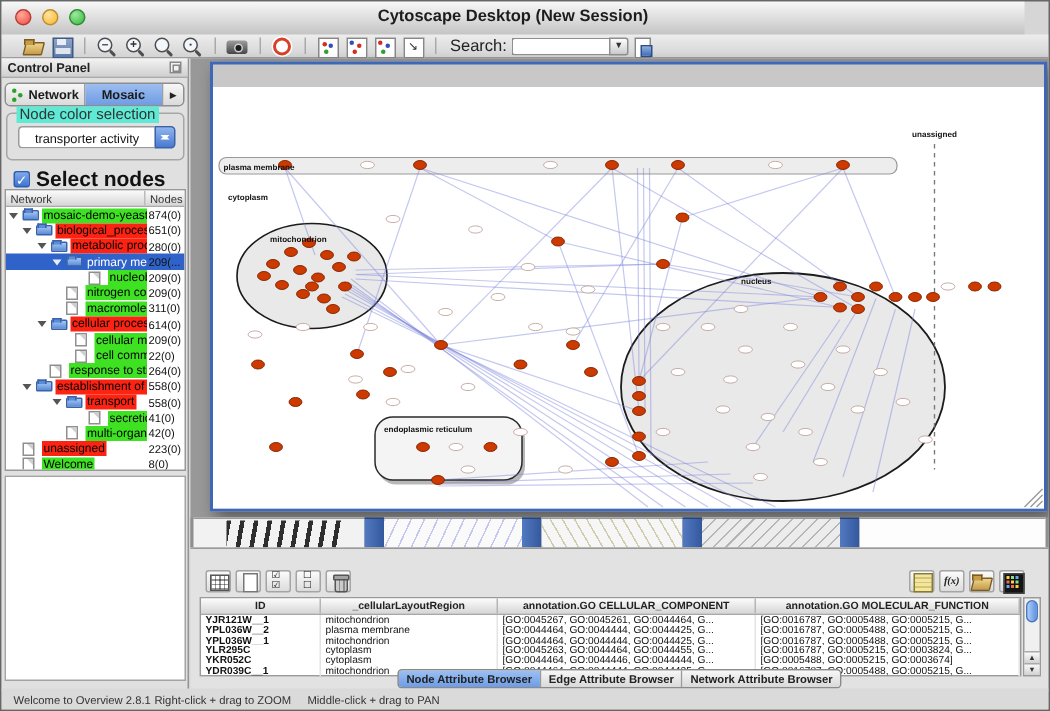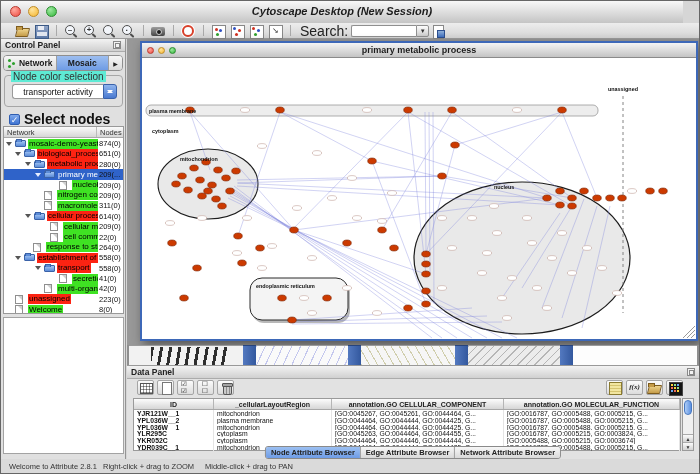--- a/index.html
+++ b/index.html
@@ -1,20 +1,20 @@
 <!DOCTYPE html>
 <html><head>
 <meta charset="utf-8">
 <style>
   *{box-sizing:border-box;margin:0;padding:0;}
   body{font-family:"Liberation Sans",sans-serif;background:#f0f0f0;}
   .app{position:relative;width:700px;height:474px;background:#d6d6d6;overflow:hidden;border:1px solid #666;}
 
   
-  .titlebar{position:absolute;left:0;top:0;right:16px;height:26px;background:linear-gradient(#f8f8f8,#bdbdbd);border-bottom:1px solid #7d7d7d;font-style:italic;}
+  .titlebar{position:absolute;left:0;top:0;right:16px;height:26px;background:linear-gradient(#f8f8f8,#bdbdbd);border-bottom:1px solid #7d7d7d;}
   .lights{position:absolute;left:9px;top:5px;display:flex;gap:7px;}
   .tl{width:11px;height:11px;border-radius:50%;display:inline-block;}
   .tl.red{background:radial-gradient(circle at 35% 30%,#ffa99e,#ee4b40);border:1px solid #b93a30;}
   .tl.yel{background:radial-gradient(circle at 35% 30%,#ffe49e,#f5b62e);border:1px solid #c08d28;}
   .tl.grn{background:radial-gradient(circle at 35% 30%,#9ee8a0,#35b93c);border:1px solid #2c8c30;}
   .wtitle{position:absolute;left:0;right:0;top:4px;text-align:center;font-size:11px;font-weight:bold;color:#1c1c1c;}
 
   
   .toolbar{position:absolute;top:22px;left:0;right:0;height:16px;background:linear-gradient(#ededed,#d4d4d4);border-bottom:1px solid #9c9c9c;display:flex;align-items:center;padding-left:12px;}
   #toolbar-icons{display:flex;align-items:center;}
@@ -31,21 +31,21 @@
   .ic-snapshot::after{content:"";position:absolute;left:5px;top:5px;width:4px;height:4px;border-radius:50%;background:#1c1c1c;border:1px solid #cfcfcf;}
   .ic-help::before{content:"";position:absolute;left:1px;top:1px;width:8px;height:8px;border-radius:50%;border:2.5px solid #d8402a;background:#fff;box-shadow:0 0 0 1px #fff;}
   .ic-network-overview::before,.ic-destroy-network::before,.ic-destroy-view::before,.ic-annotation::before{content:"";position:absolute;left:1px;top:1px;width:12px;height:12px;background:#fff;border:1px solid #888;}
   .ic-network-overview::after{content:"";position:absolute;left:4px;top:4px;width:3px;height:3px;border-radius:50%;background:#d03020;box-shadow:4px 1px 0 #3050c0,1px 5px 0 #30a030;}
   .ic-destroy-network::after{content:"";position:absolute;left:3px;top:3px;width:3px;height:3px;border-radius:50%;background:#3050c0;box-shadow:5px 2px 0 #d03020,2px 6px 0 #d03020;}
   .ic-destroy-view::after{content:"";position:absolute;left:3px;top:3px;width:3px;height:3px;border-radius:50%;background:#d03020;box-shadow:5px 2px 0 #3050c0,2px 6px 0 #30a030;}
   .ic-annotation::after{content:"↘";position:absolute;left:4px;top:2px;font-size:8px;color:#333;}
   .ic-advanced-search::before{content:"";position:absolute;left:2px;top:1px;width:9px;height:12px;background:#fff;border:1px solid #888;}
   .ic-advanced-search::after{content:"";position:absolute;right:1px;bottom:0;width:6px;height:6px;background:linear-gradient(#8fb0d8,#3f6fc0);border:1px solid #2c4e8e;}
   .search-wrap{display:flex;align-items:center;margin-left:4px;}
-  .search-label{font-size:14px;color:#222;margin-right:3px;}
+  .search-label{font-size:11px;color:#222;margin-right:3px;}
   .search-combo{display:flex;width:78px;height:12px;}
   .search-field{flex:1;background:#fff;border:1px solid #8f8f8f;border-right:none;border-radius:2px 0 0 2px;font-size:8px;padding:0 2px;outline:none;min-width:0;}
   .search-arrow{width:13px;background:linear-gradient(#fdfdfd,#cccccc);border:1px solid #8f8f8f;border-radius:0 2px 2px 0;font-size:6px;line-height:10px;text-align:center;color:#333;}
 
   
   .main{position:absolute;top:38px;left:0;right:0;height:422px;}
 
   
   .control-panel{position:absolute;left:0;top:0;width:125px;height:422px;background:#e0e0e0;border-right:1px solid #949494;}
   .panel-head{height:13px;background:linear-gradient(#f3f3f3,#d0d0d0);border-bottom:1px solid #ababab;font-size:8.5px;font-weight:bold;color:#222;padding:1px 4px;position:relative;}
@@ -316,28 +316,20 @@
               <span class="t-num">8(0)</span>
             </div>
           </div>
       </div>
       <div class="white-panel"></div>
     </div>
 
     <div class="right-area">
       <div class="desktop">
         <div class="net-window">
-          <div class="nw-title">
-            <span class="nw-lights">
-              <i class="tl red"></i>
-              <i class="tl yel"></i>
-              <i class="tl grn"></i>
-            </span>
-            <span class="wtitle">primary metabolic process</span>
-          </div>
           <div class="nw-canvas">
             <svg id="net-svg" viewBox="0 0 554 281" preserveAspectRatio="none">
               <g id="net-shapes">
                   <rect x="4" y="47" width="452" height="11" rx="5" fill="#ededed" stroke="#999" stroke-width="0.8"></rect>
                   <ellipse cx="66" cy="126" rx="50" ry="35" fill="#e9e9e9" stroke="#1c1c1c" stroke-width="1.1"></ellipse>
                   <ellipse cx="380" cy="200" rx="108" ry="76" fill="#e9e9e9" stroke="#1c1c1c" stroke-width="1.2"></ellipse>
                   <rect x="110" y="223" width="98" height="42" rx="12" fill="rgba(0,0,0,0.28)"></rect>
                   <rect x="108" y="220" width="98" height="42" rx="12" fill="#f4f4f4" stroke="#2a2a2a" stroke-width="1"></rect>
                   <line x1="481" y1="38" x2="481" y2="255" stroke="#777" stroke-width="0.9" stroke-dasharray="3 3"></line>
                 </g>
@@ -510,24 +502,20 @@
           <span class="sbar" style="left:221px"></span>
           <div class="sw w3"></div>
           <span class="sbar" style="left:328px"></span>
           <div class="sw w4"></div>
           <span class="sbar" style="left:433px"></span>
           <div class="sw w5"></div>
         </div>
       </div>
 
       <div class="data-panel">
-        <div class="panel-head">
-          <span>Data Panel</span>
-          <span class="float-ic"></span>
-        </div>
         <div class="dp-toolbar">
           <span id="dp-left">
               <span class="dpbtn ic-attribute-table"></span>
               <span class="dpbtn ic-new-attribute"></span>
               <span class="dpbtn ic-select-attributes"></span>
               <span class="dpbtn ic-unselect-attributes"></span>
               <span class="dpbtn ic-delete-attribute"></span>
             </span>
           <span id="dp-right">
               <span class="dpbtn ic-notes"></span>
@@ -590,18 +578,18 @@
         <div class="dp-tabs" id="dp-tabs">
             <span class="dp-tab sel">Node Attribute Browser</span>
             <span class="dp-tab">Edge Attribute Browser</span>
             <span class="dp-tab">Network Attribute Browser</span>
           </div>
       </div>
     </div>
   </div>
 
   <div class="status-bar">
-    <span class="sb-item i0">Welcome to Attribute 2.8.1</span>
+    <span class="sb-item i0">Welcome to Overview 2.8.1</span>
     <span class="sb-item i1">Right-click + drag to ZOOM</span>
     <span class="sb-item i2">Middle-click + drag to PAN</span>
   </div>
 
 </div>
 
 </body></html>

